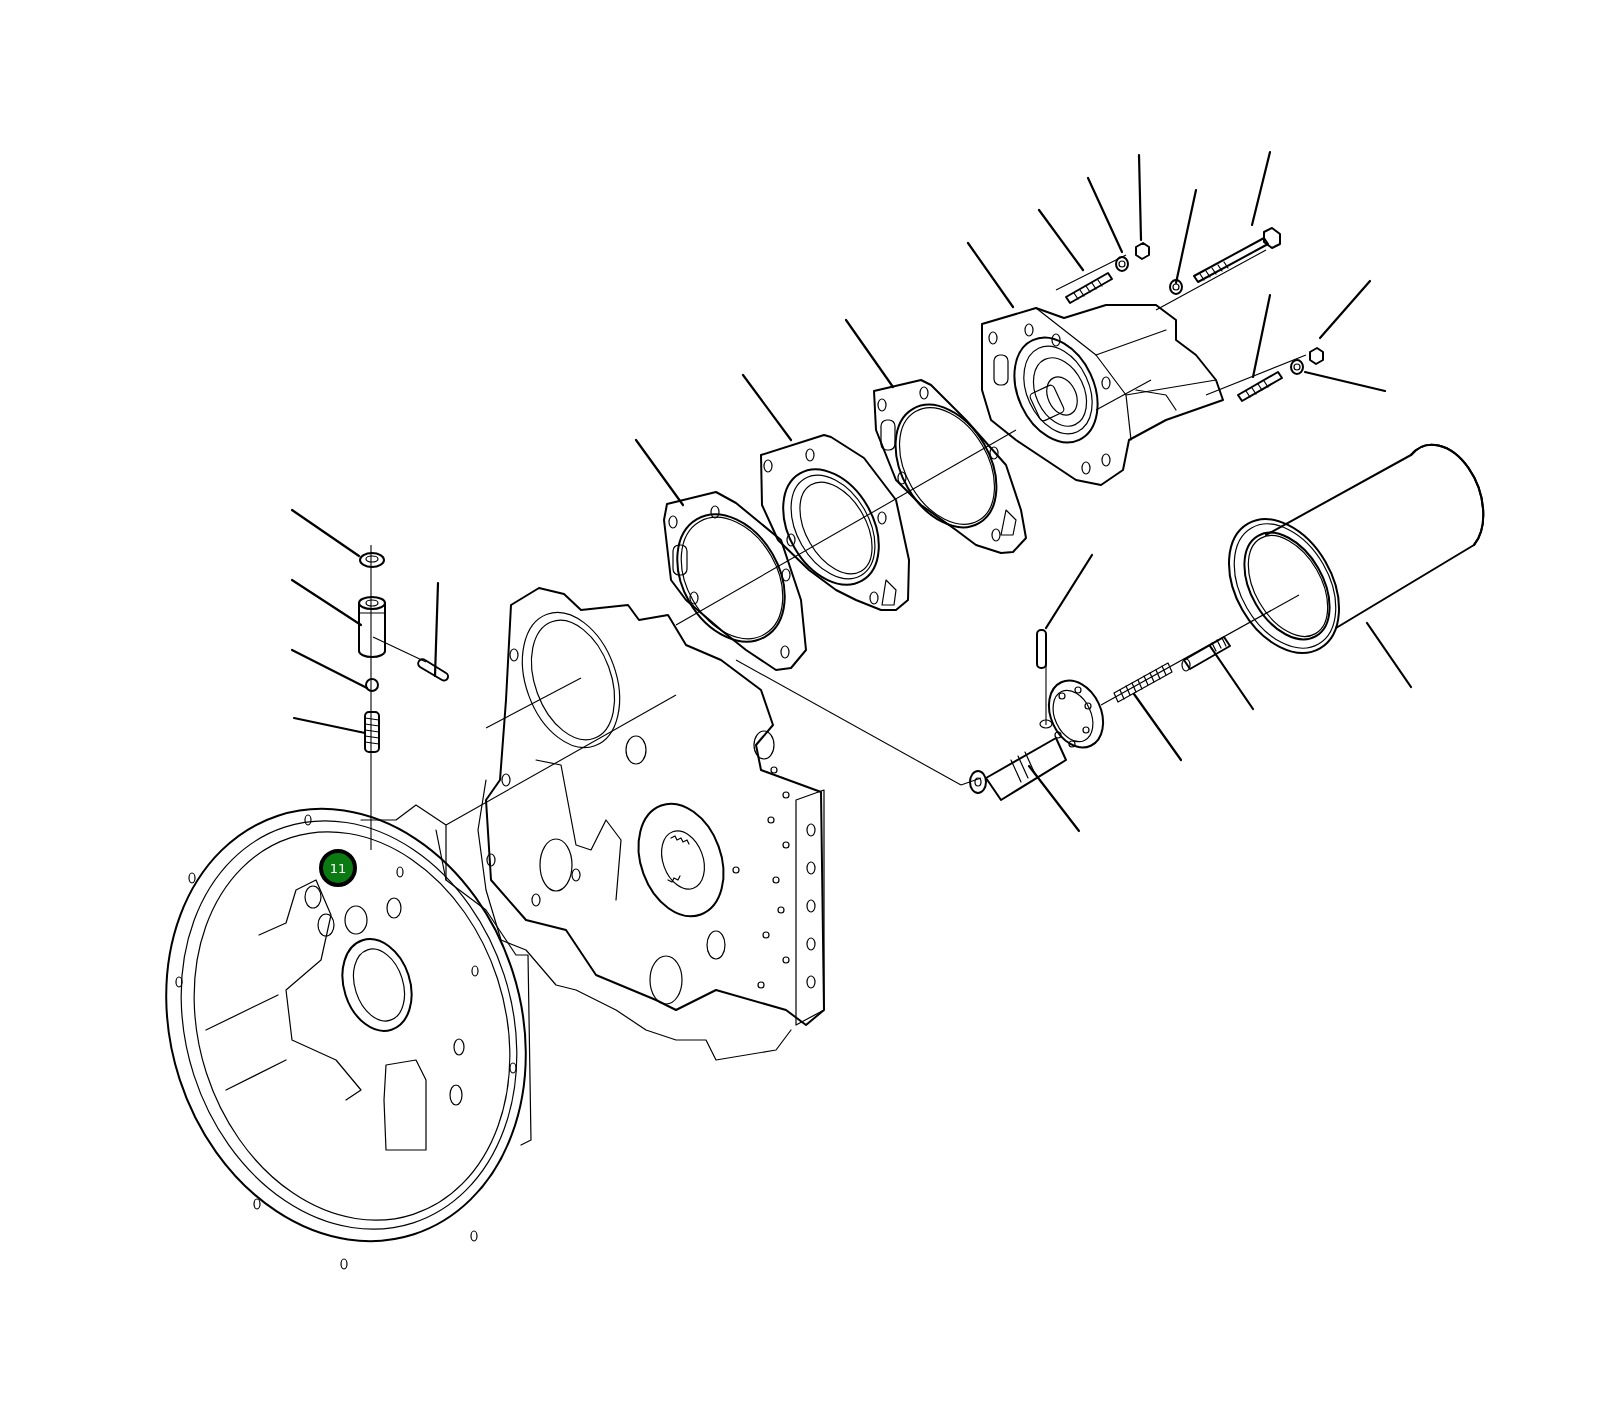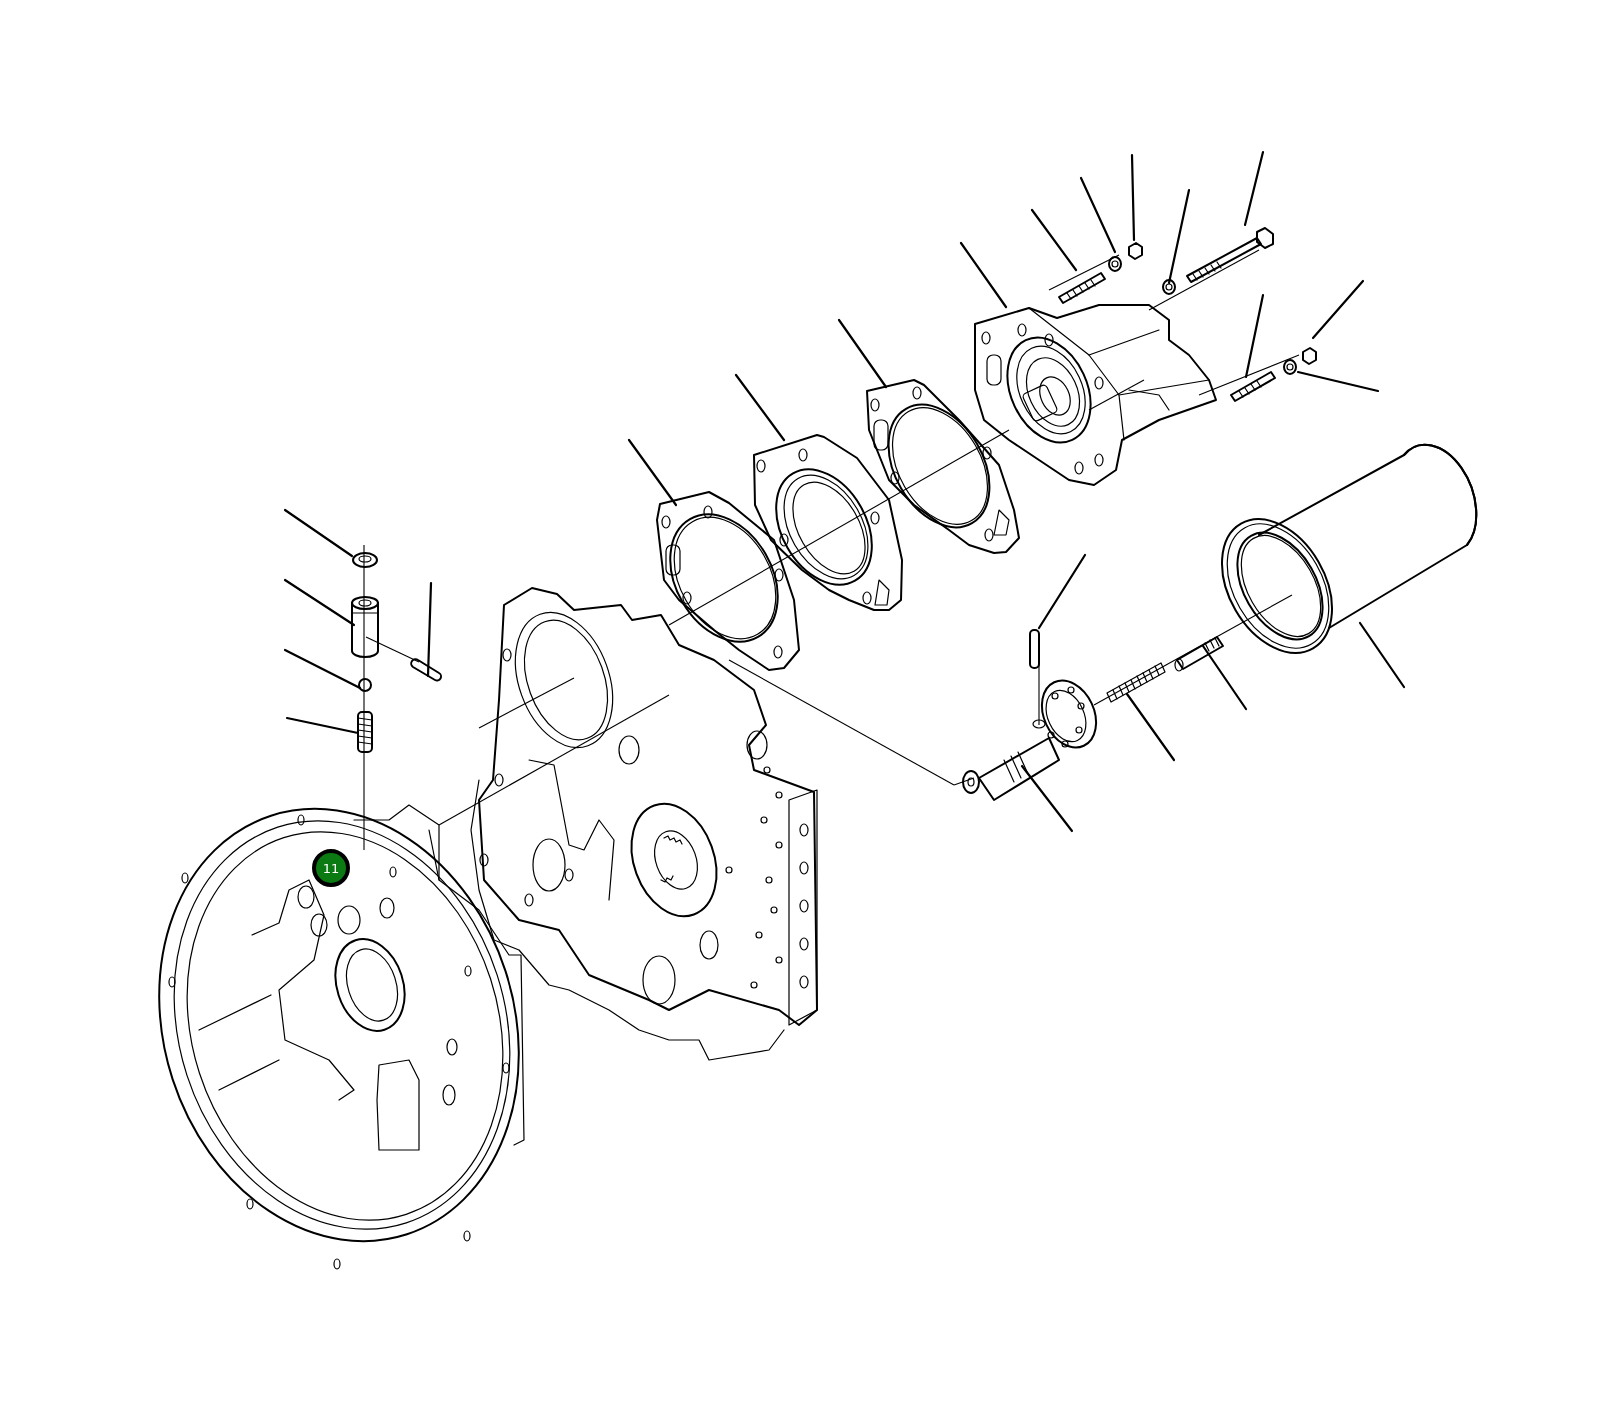--- a/index.html
+++ b/index.html
@@ -1,17 +1,17 @@
 <!DOCTYPE html>
 <html><head>
 <meta charset="utf-8">
 <style>
   html, body { margin:0; padding:0; background:#ffffff; }
   body { width:1609px; height:1407px; position:relative; overflow:hidden; font-family:"DejaVu Sans", sans-serif; }
-  #canvas { position:absolute; left:9px; top:0; width:1291px; height:1407px; }
+  #canvas { position:absolute; left:16px; top:0; width:1291px; height:1407px; }
   svg .ln { fill:none; stroke:#000; stroke-width:2; stroke-linecap:round; stroke-linejoin:round; }
   svg .th { fill:none; stroke:#000; stroke-width:1.2; stroke-linecap:round; stroke-linejoin:round; }
   svg .lead { fill:none; stroke:#000; stroke-width:2.2; stroke-linecap:round; }
   svg .axis { fill:none; stroke:#000; stroke-width:1.1; }
   .callout { position:absolute; width:38px; height:38px; border-radius:50%; box-sizing:border-box;
              border:4px solid #000; display:flex; align-items:center; justify-content:center;
              color:#fff; font-family:"DejaVu Sans", sans-serif; font-size:13px; cursor:pointer; }
 </style>
 </head>
 <body>

